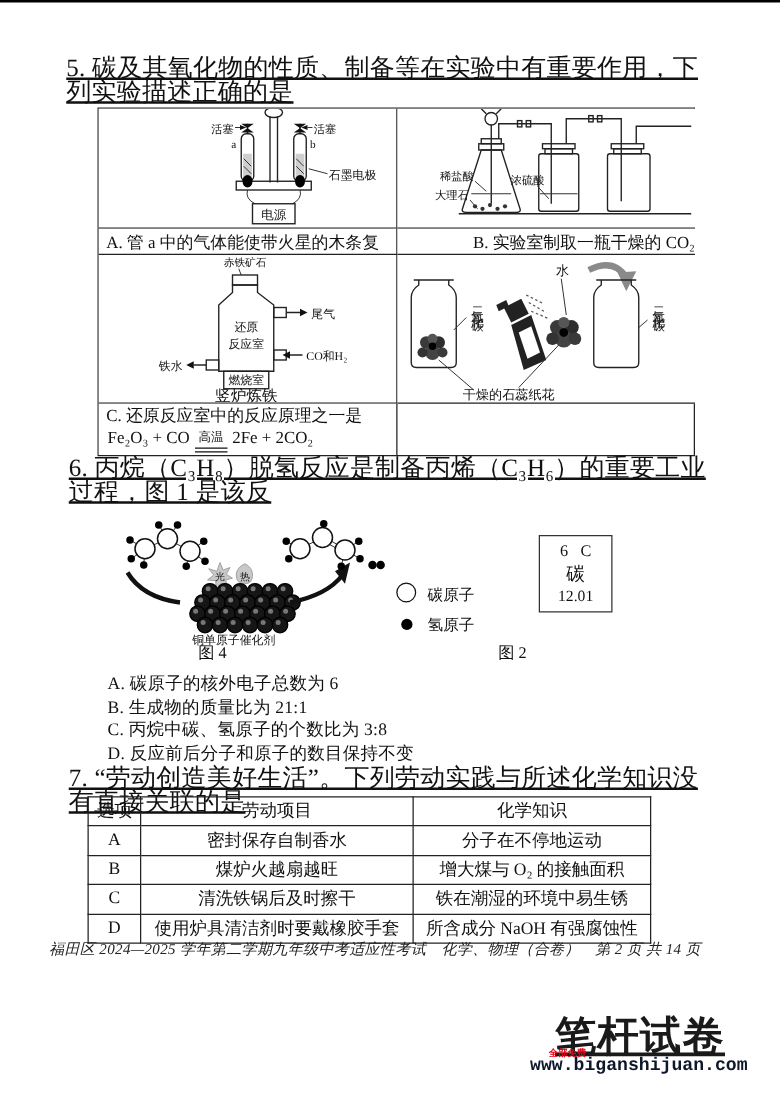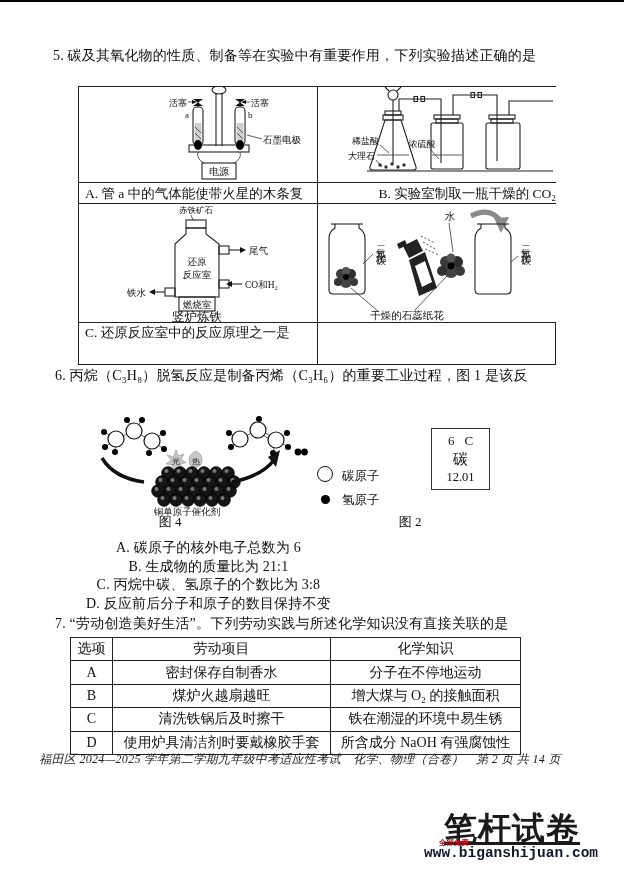--- a/index.html
+++ b/index.html
@@ -4,21 +4,21 @@
 <style>
   * { margin:0; padding:0; box-sizing:border-box; }
   html,body { width:624px; height:892px; }
   body {
     position:relative; background:#ffffff; overflow:hidden;
     font-family:"Liberation Serif","DejaVu Serif",serif; color:#111;
   }
   .abs { position:absolute; }
   .topline { position:absolute; top:0; left:0; width:624px; height:2px; background:#000; }
 
-  .stem { font-size:14px; line-height:19px; letter-spacing:0.2px; }
+  .stem { font-size:20px; line-height:19px; letter-spacing:0.2px;text-decoration:underline; }
   #q5-stem { left:53px; top:46px; width:525px; }
   #q6-stem { left:55px; top:366px; width:520px; }
   #q6-stem .cont { padding-left:24px; }
   #q7-stem { left:55px; top:614px; width:520px; }
 
   
   .q5grid {
     position:absolute; left:78px; top:86px; width:478px;
     display:grid; grid-template-columns:238.5px 238.5px;
     grid-template-rows:96px 21px 119px 41px;
@@ -49,21 +49,21 @@
   .elembox {
     position:absolute; left:431px; top:14px; width:59px; height:62px;
     border:1.6px solid #333; text-align:center;
   }
   .elembox .r1 { font-size:13px; margin-top:4px; display:flex; justify-content:center; gap:10px; }
   .elembox .r2 { font-size:15px; margin-top:1px; }
   .elembox .r3 { font-size:12.5px; margin-top:1px; }
   .figcap { position:absolute; font-size:13px; width:44px; text-align:center; }
 
   
-  #q6-options { left:86px; top:539px; font-size:14px; line-height:18.6px; letter-spacing:0.2px;text-align:center; }
+  #q6-options { left:86px; top:539px; font-size:14px; line-height:18.6px; letter-spacing:0.2px; }
 
   
   #q7-table { position:absolute; left:70px; top:637px; border-collapse:collapse; }
   #q7-table td, #q7-table th {
     border:1px solid #222; font-size:14px; font-weight:normal;
     text-align:center; height:23.4px; padding:0 2px;
   }
   #q7-table .c0 { width:42px; } #q7-table .c1 { width:218px; } #q7-table .c2 { width:190px; }
 
   .footer {
@@ -259,20 +259,23 @@
       <text x="88" y="115" font-size="10.5" text-anchor="middle">干燥的石蕊纸花</text>
       <line class="thin" x1="60" y1="108" x2="32" y2="84"></line>
       <line class="thin" x1="96" y1="106" x2="128" y2="72"></line>
     </svg>
     <div class="vlabel" style="left:56px; top:34px">二氧化碳</div>
     <div class="vlabel" style="left:201px; top:34px">二氧化碳</div>
   </div>
 
   <div class="lab labC">
     <div>C. 还原反应室中的反应原理之一是</div>
+    <div class="eqline">
+      <span>Fe₂O₃ + CO</span><span class="cond">高温</span><span>2Fe + 2CO₂</span>
+    </div>
   </div>
 </div>
 
 <div class="abs stem" id="q6-stem">
   <div>6. 丙烷（C₃H₈）脱氢反应是制备丙烯（C₃H₆）的重要工业过程，图 1 是该反</div>
 </div>
 
 <div class="abs" id="figrow">
   <svg width="240" height="102" viewBox="0 0 240 102" style="position:absolute; left:72px; top:2px">
 

